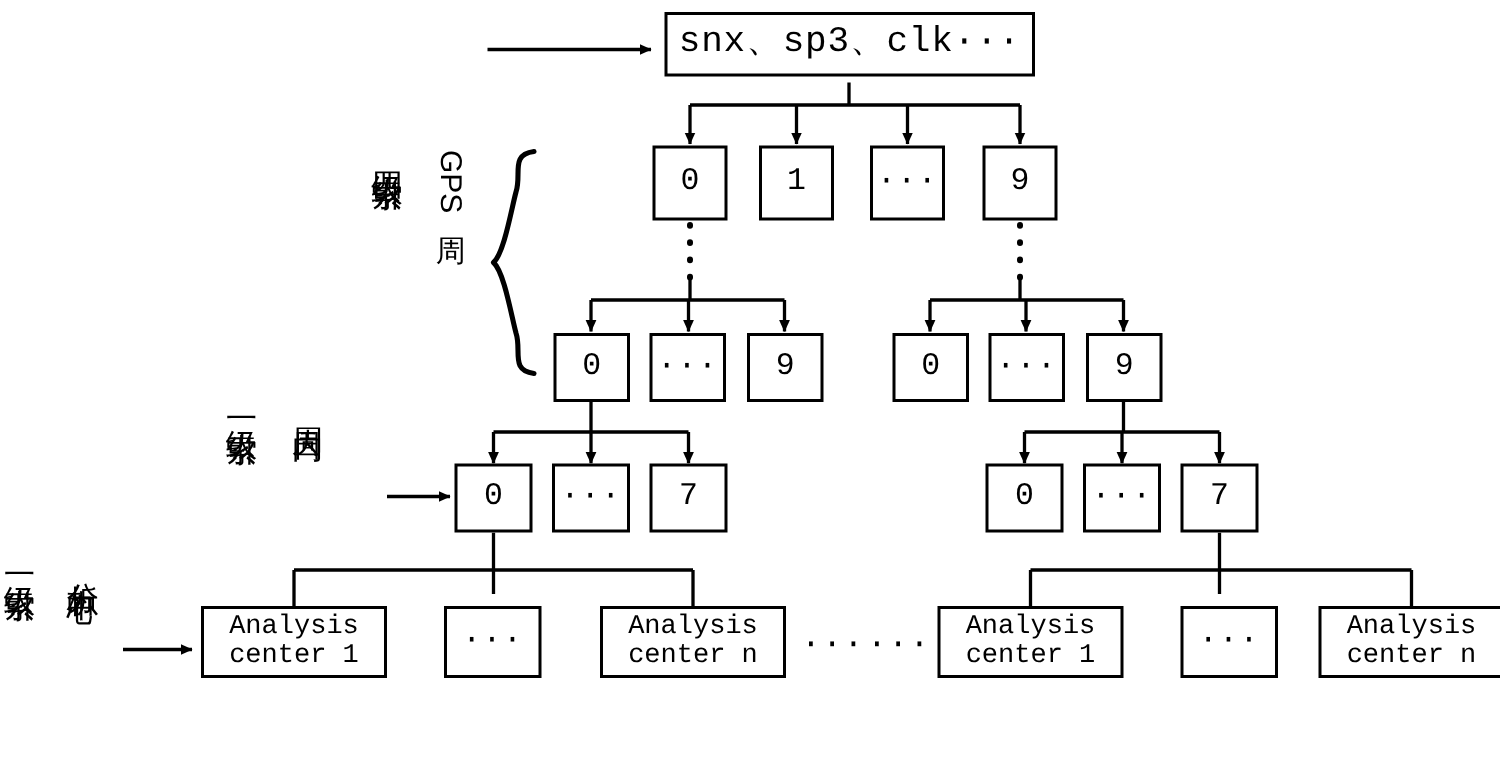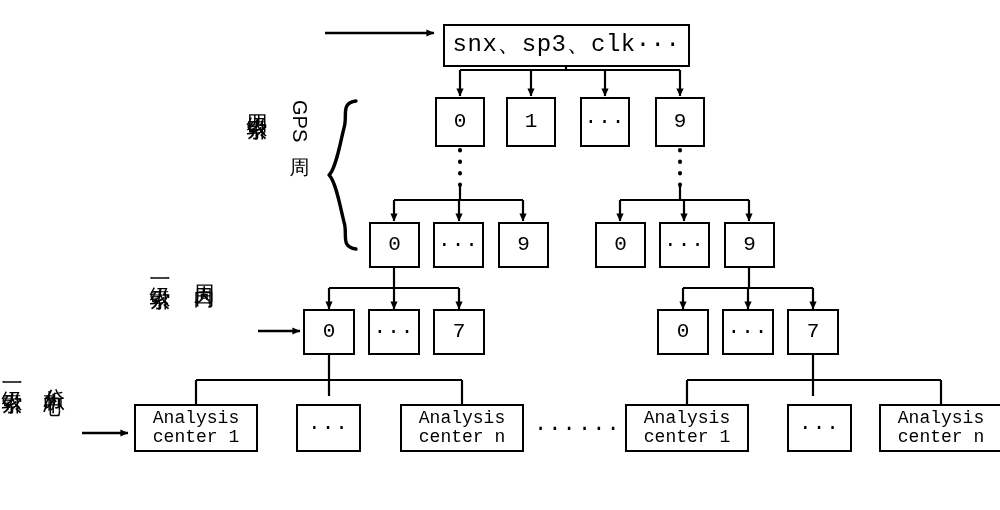--- a/index.html
+++ b/index.html
@@ -132,21 +132,21 @@
 
     <path d="M813,355 L813,396 M687,380 L941,380 M687,380 L687,404 M941,380 L941,404" stroke="#000000" stroke-width="2.2" fill="none"></path>
 
     <line x1="82" y1="433" x2="128" y2="433" stroke="#000000" stroke-width="2.4" marker-end="url(#arrow)"></line>
 
     <path d="M356,101 C340,103 348,116 344,128 C341,139 336,169 329,175
              C336,181 341,211 344,222 C348,234 340,247 356,249" stroke="#000000" stroke-width="3.4" fill="none" stroke-linecap="round" stroke-linejoin="round"></path>
   </svg>
 
 
-  <div class="node type-box" style="left:443px; top:24px; width:247px; height:43px;">snx、sp3、clk···</div>
+  <div class="node type-box" style="left:443px; top:8px; width:247px; height:43px;">snx、sp3、clk···</div>
 
   <div class="vlabel" style="left:247px; top:98px;">四级索引</div>
   <div class="vlabel rotated" style="left:290px; top:100px; font-size:20px;">GPS周</div>
 
   <div class="vlabel" style="left:150px; top:268px;">一级索引</div>
   <div class="vlabel" style="left:194px; top:268px;">周内日</div>
 
   <div class="vlabel" style="left:2px; top:372px;">一级索引</div>
   <div class="vlabel" style="left:44px; top:372px;">分析中心</div>
 

